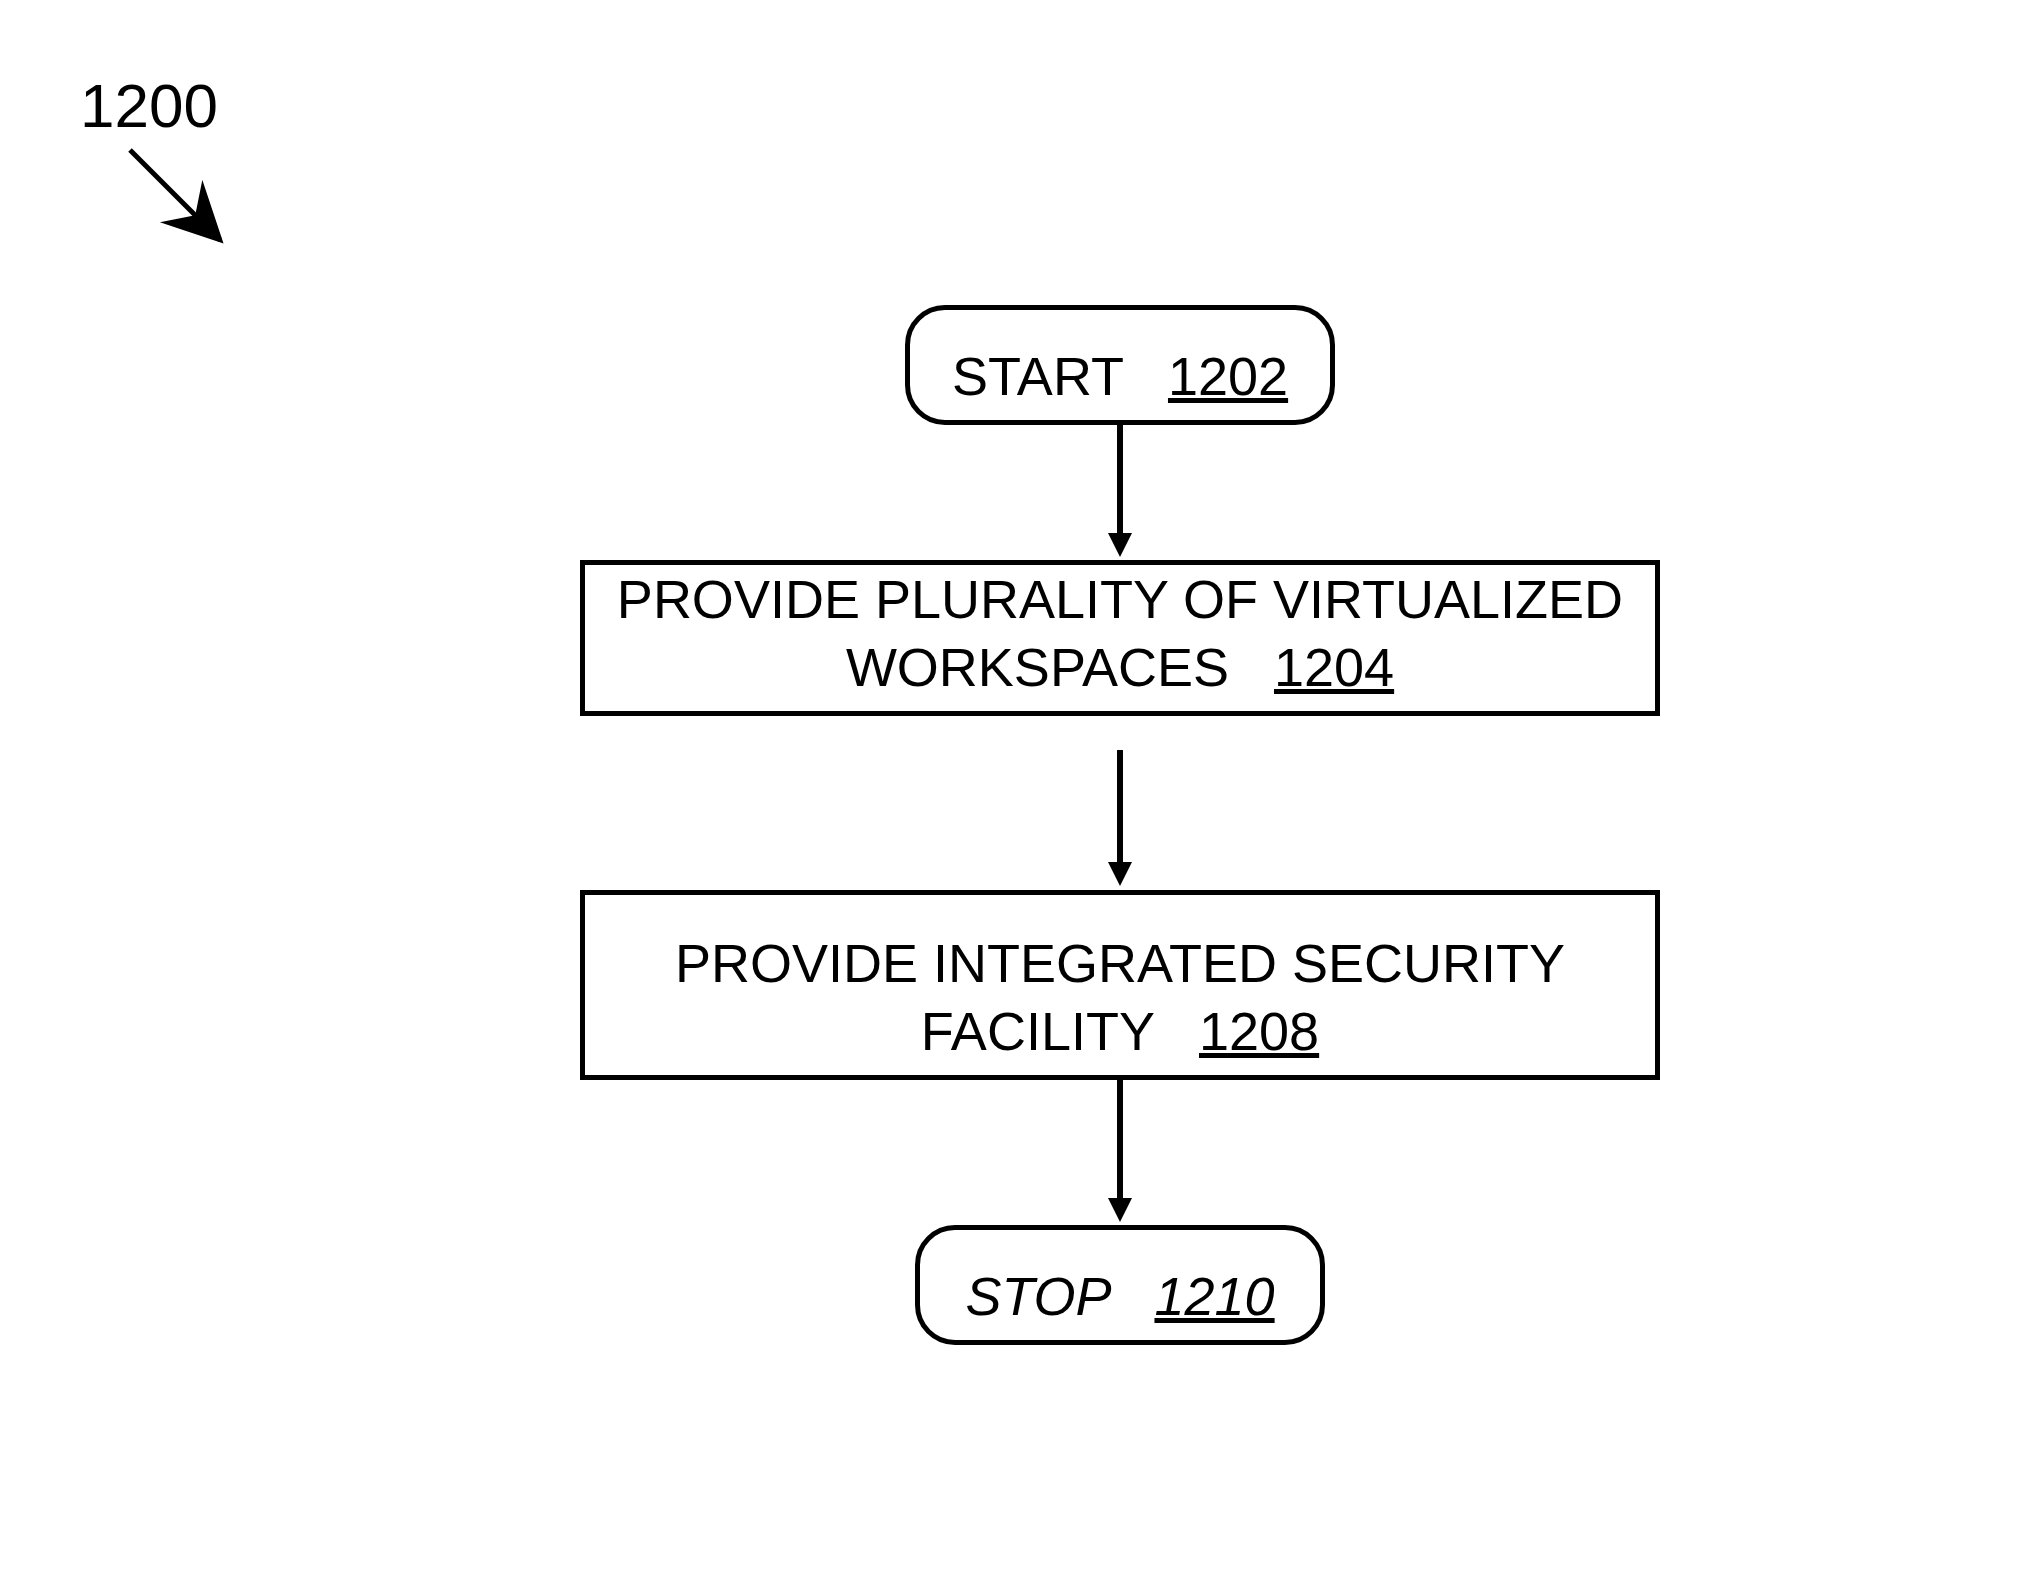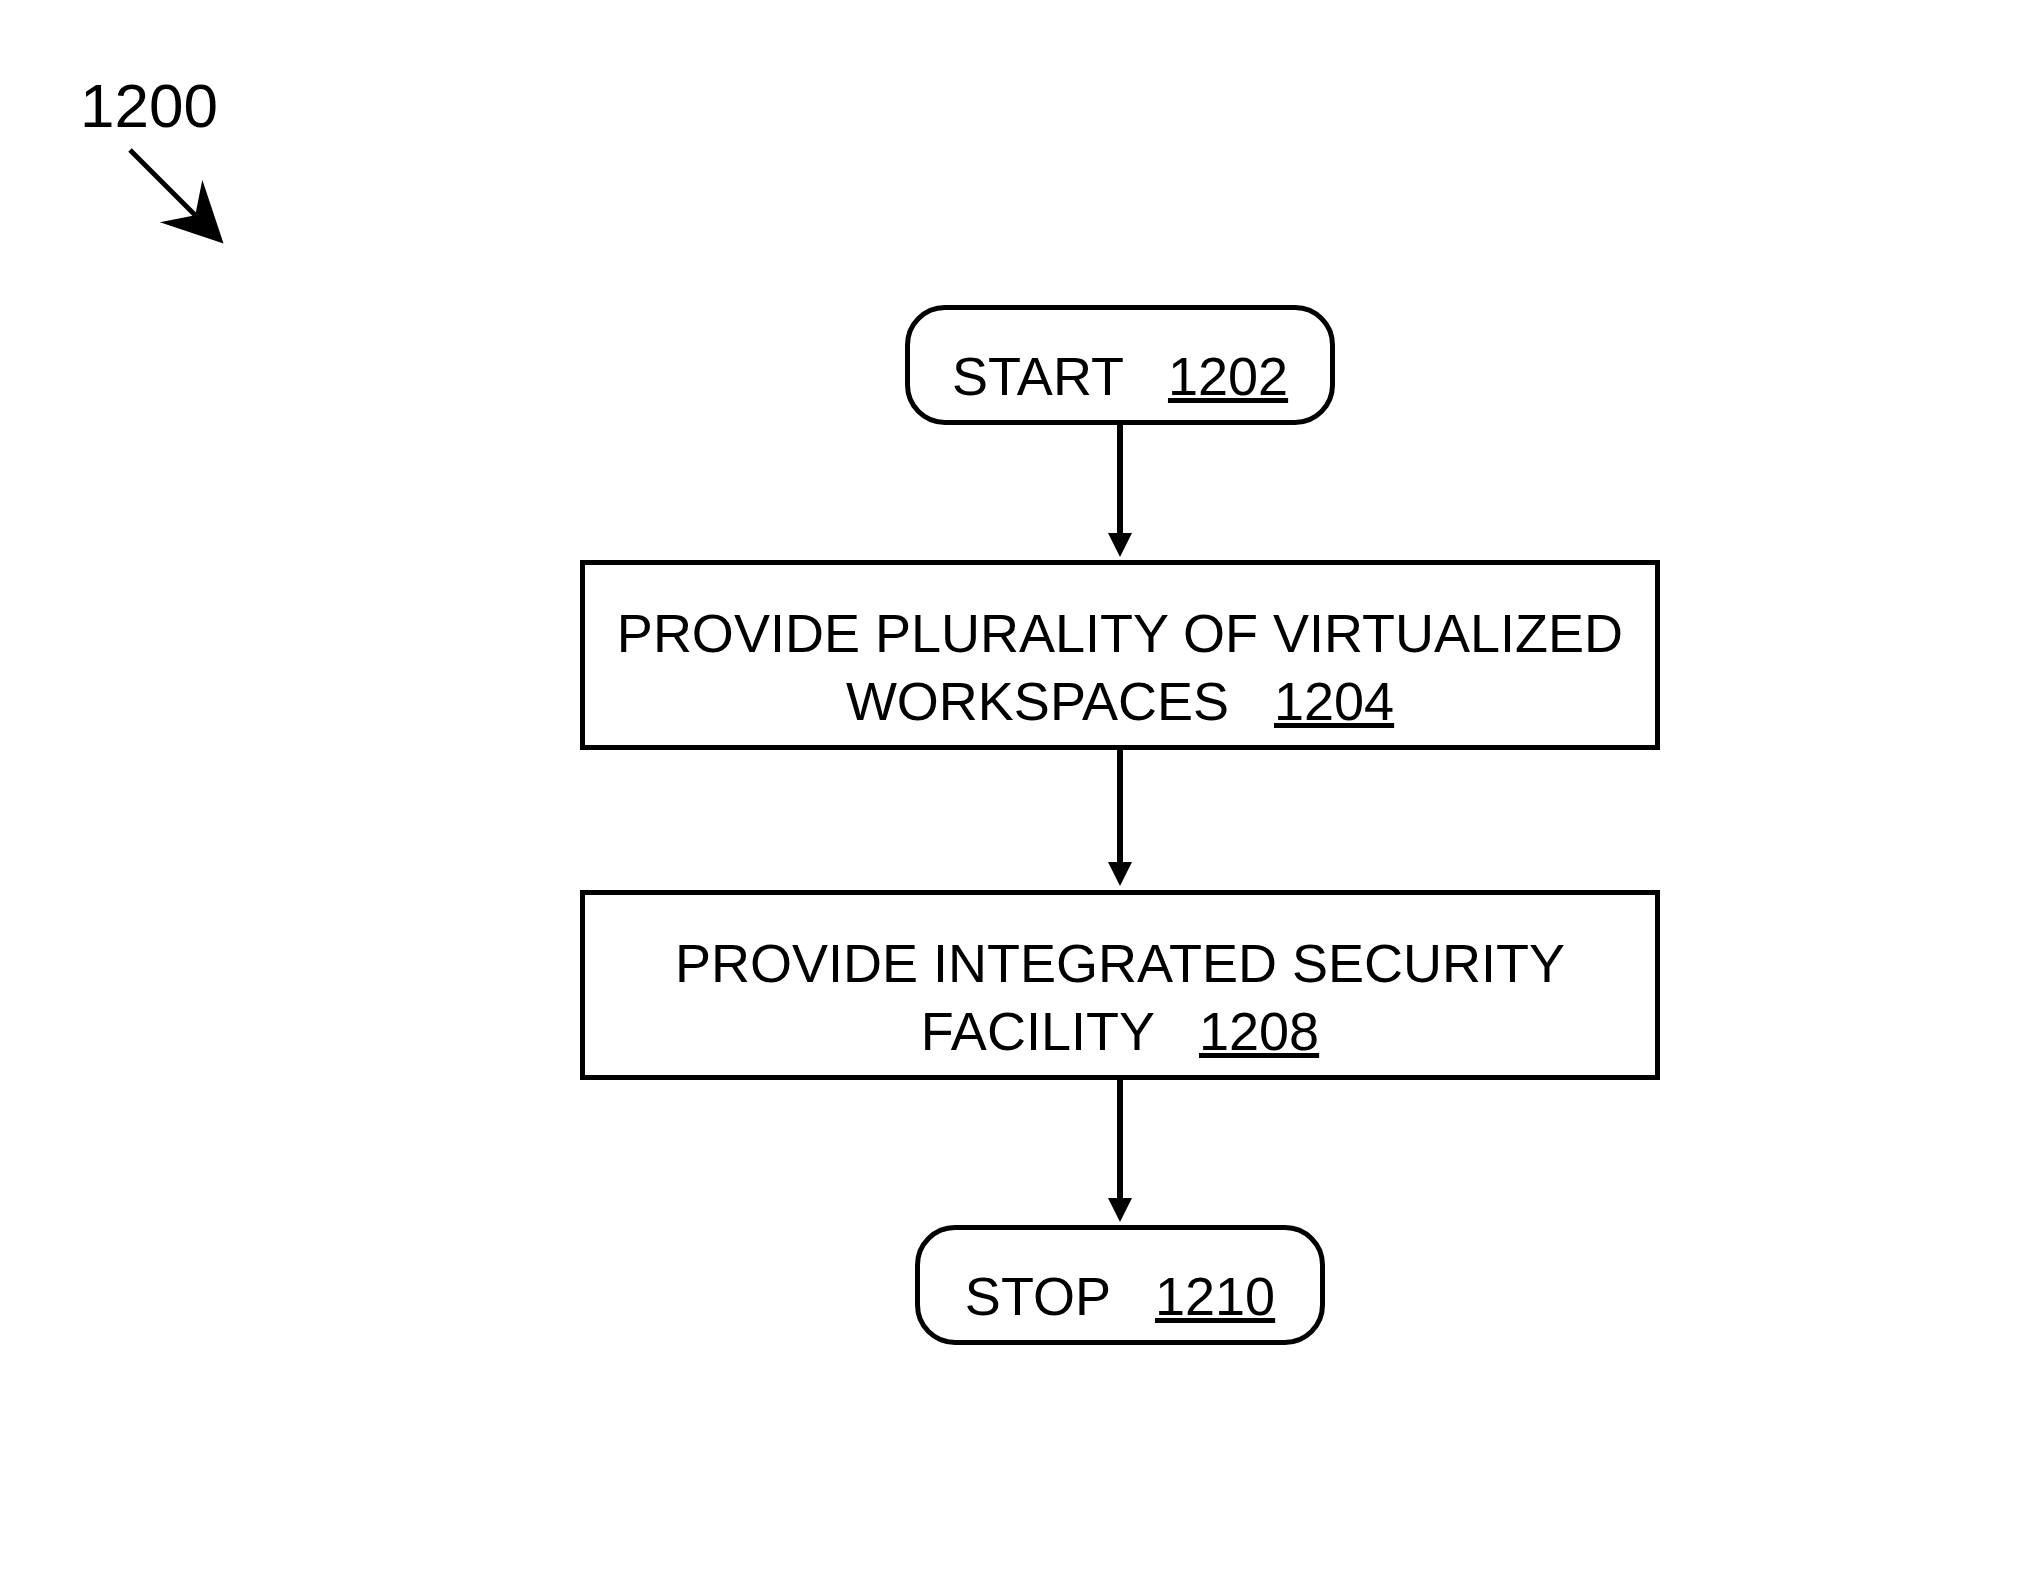--- a/index.html
+++ b/index.html
@@ -75,21 +75,21 @@
   <svg class="arrow-svg" width="60" height="140" style="left:1090px; top:425px;">
     <defs>
       <marker id="ah1" markerWidth="16" markerHeight="16" refX="8" refY="13" orient="auto-start-reverse">
         <path d="M2,0 L14,0 L8,14 Z" fill="#000"></path>
       </marker>
     </defs>
     <line x1="30" y1="0" x2="30" y2="118" stroke="#000" stroke-width="6"></line>
     <path d="M18,108 L42,108 L30,132 Z" fill="#000"></path>
   </svg>
 
-  <div class="node" style="left:580px; top:560px; width:1080px; height:190px;">
+  <div class="node" style="left:580px; top:560px; width:1080px; height:156px;">
     <span>
       <span>PROVIDE PLURALITY OF VIRTUALIZED WORKSPACES</span>
       <span>&nbsp;</span>
       <span class="ref">1204</span>
     </span>
   </div>
 
   <svg class="arrow-svg" width="60" height="150" style="left:1090px; top:750px;">
     <line x1="30" y1="0" x2="30" y2="122" stroke="#000" stroke-width="6"></line>
     <path d="M18,112 L42,112 L30,136 Z" fill="#000"></path>
@@ -101,21 +101,21 @@
       <span>&nbsp;</span>
       <span class="ref">1208</span>
     </span>
   </div>
 
   <svg class="arrow-svg" width="60" height="155" style="left:1090px; top:1080px;">
     <line x1="30" y1="0" x2="30" y2="128" stroke="#000" stroke-width="6"></line>
     <path d="M18,118 L42,118 L30,142 Z" fill="#000"></path>
   </svg>
 
-  <div class="node rounded" style="left:915px; top:1225px; width:410px; height:120px;">
+  <div class="node rounded" style="left:915px; top:1225px; width:410px; height:120px;font-style:italic;">
     <span>
       <span>STOP</span>
       <span>&nbsp;</span>
       <span class="ref">1210</span>
     </span>
   </div>
 
 </div>
 
 </body></html>

